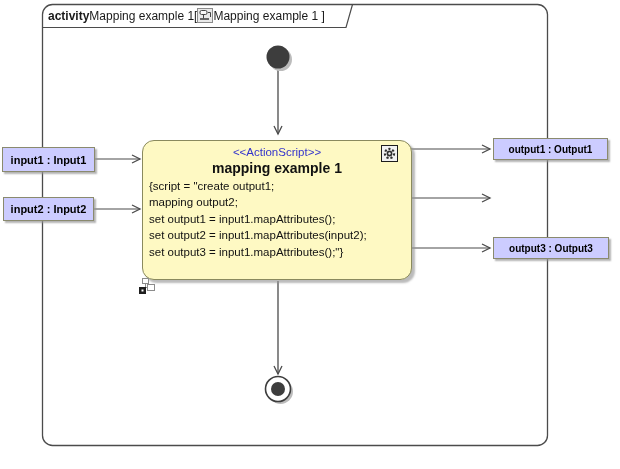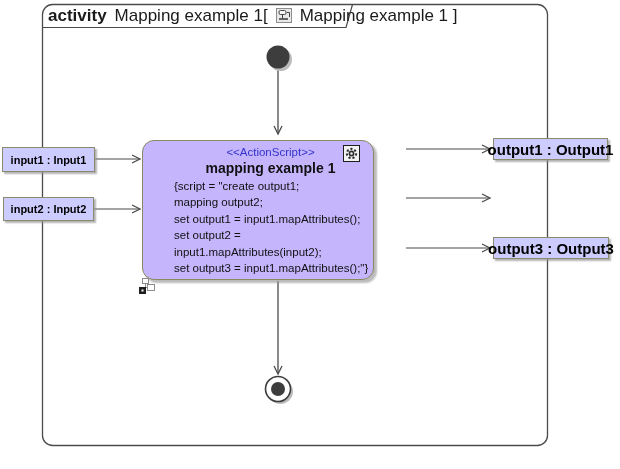--- a/index.html
+++ b/index.html
@@ -4,48 +4,48 @@
 <style>
   html,body{margin:0;padding:0;background:#ffffff;}
   .canvas{
     position:relative;width:620px;height:469px;background:#ffffff;overflow:hidden;
     font-family:"Liberation Sans",sans-serif;
   }
   .layer{position:absolute;left:0;top:0;z-index:1;}
   
   .frame-title{
     position:absolute;left:48px;top:6px;height:19px;z-index:2;
-    display:flex;align-items:center;gap:8px;font-size:17px;color:#1a1a1a;white-space:nowrap;
+    display:flex;align-items:center;gap:0;font-size:12px;color:#1a1a1a;white-space:nowrap;
   }
   .frame-title .kw{font-weight:bold;}
   .dicon{display:inline-flex;width:16px;height:15px;}
   
   .action{
-    position:absolute;left:142px;top:140px;width:232px;height:140px;z-index:2;
-    background:#c4b5fd;border:1px solid #8a8a5e;border-radius:12px;
+    position:absolute;left:142px;top:140px;width:270px;height:140px;z-index:2;
+    background:#fef9c3;border:1px solid #8a8a5e;border-radius:12px;
     box-shadow:3px 3px 2px rgba(150,150,150,0.65);
-    box-sizing:border-box;color:#111;padding-left:25px;
+    box-sizing:border-box;color:#111;
   }
   .stereo{margin-top:3px;text-align:center;font-size:11.5px;line-height:16px;color:#3333cc;}
   .aname{text-align:center;font-size:14px;line-height:17px;font-weight:bold;}
   .script{margin:1px 0 0 6px;font-size:11.5px;line-height:16.4px;}
   .gear{
     position:absolute;top:4px;right:13px;width:17px;height:17px;
     background:#f2f2f2;border:1.5px solid #1d1d1d;box-sizing:border-box;
     display:flex;align-items:center;justify-content:center;
   }
   .rake{position:absolute;left:-5px;bottom:-16px;width:18px;height:18px;}
   
   .pin{
     position:absolute;z-index:2;background:#ccccff;border:1px solid #8a8a6e;
     box-shadow:2px 2px 1.5px rgba(150,150,150,0.7);box-sizing:border-box;
     display:flex;align-items:center;justify-content:center;
     font-size:11px;font-weight:bold;color:#000;white-space:nowrap;
   }
-  .pin.out{font-size:15px;}
+  .pin.out{font-size:10px;}
 </style>
 </head>
 <body>
 
 <div class="canvas">
 
   <svg class="layer" width="620" height="469" viewBox="0 0 620 469">
     <defs>
       <marker id="vhead" markerUnits="userSpaceOnUse" markerWidth="11" markerHeight="11" refX="9" refY="5" orient="auto">
         <path d="M1,1 L9,5 L1,9" fill="none" stroke="#4b4b4b" stroke-width="1.3"></path>

